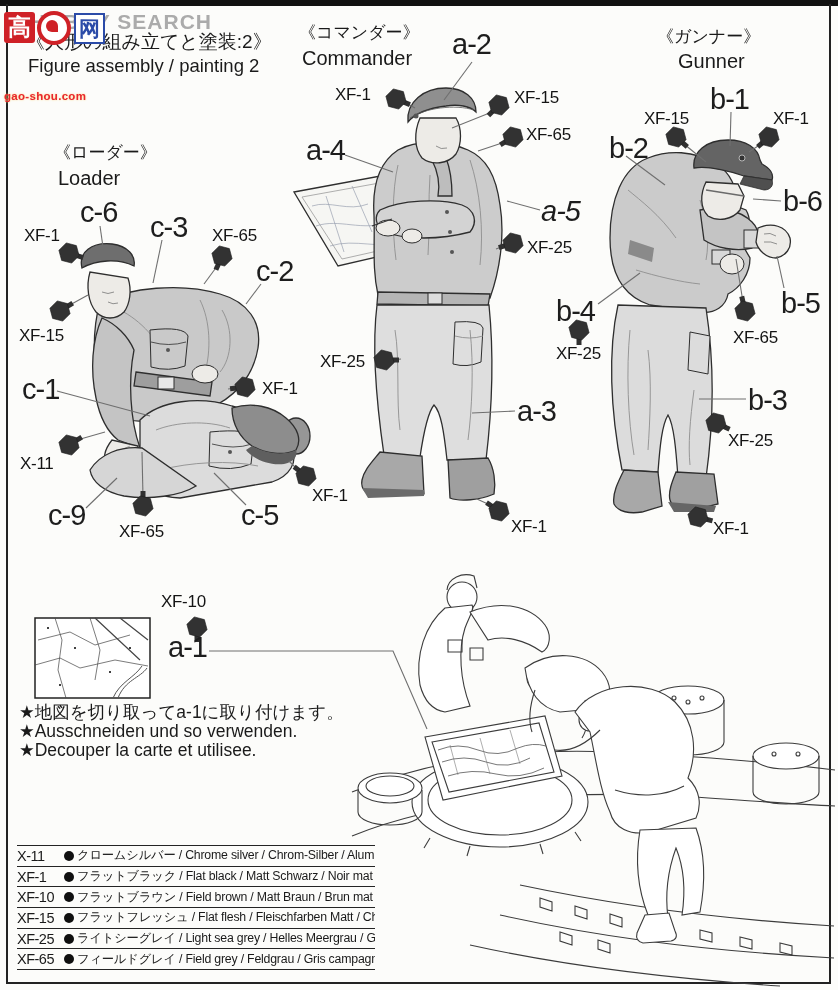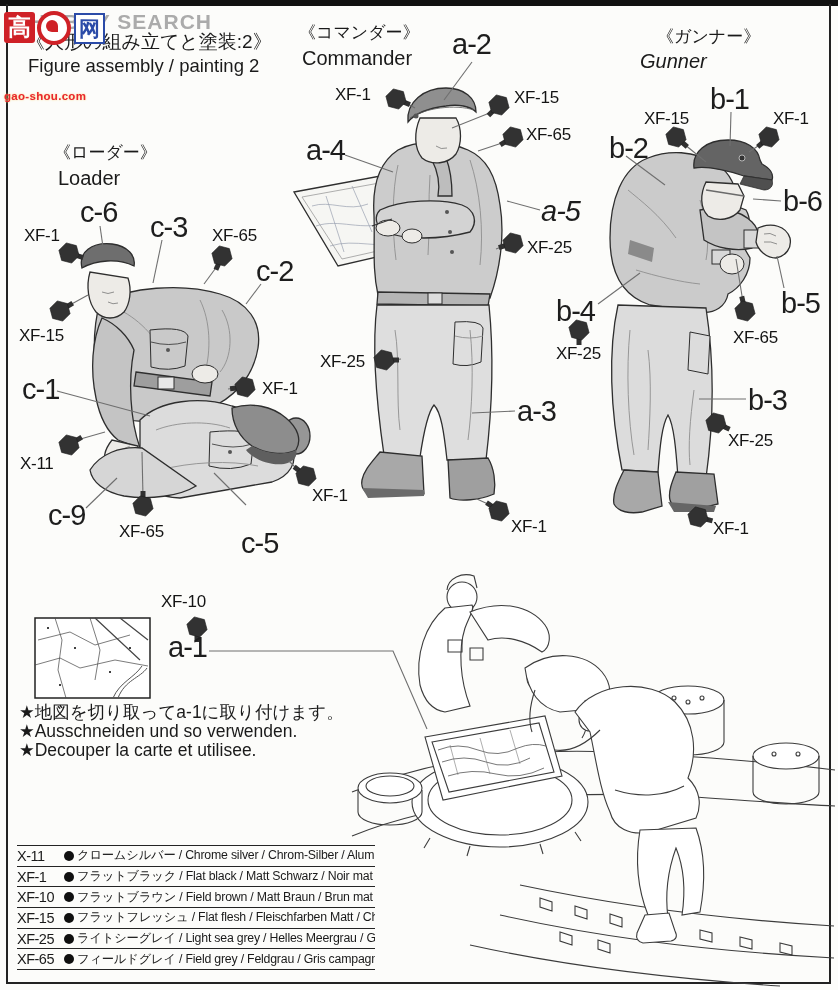--- a/index.html
+++ b/index.html
@@ -279,21 +279,21 @@
     <div class="wm-sq2">网</div>
     <div class="wm-url">gao-shou.com</div>
   </div>
 
   <div class="main-title-jp">《人形の組み立てと塗装:2》</div>
   <div class="main-title-en">Figure assembly / painting 2</div>
 
   <div class="sec-jp" style="left:299px;top:21px;">《コマンダー》</div>
   <div class="sec-en" style="left:302px;top:47px;">Commander</div>
   <div class="sec-jp" style="left:657px;top:25px;">《ガンナー》</div>
-  <div class="sec-en" style="left:640px;top:50px;font-style:italic;">Gunner</div>
+  <div class="sec-en" style="left:678px;top:50px;">Gunner</div>
   <div class="sec-jp" style="left:54px;top:141px;">《ローダー》</div>
   <div class="sec-en" style="left:58px;top:167px;">Loader</div>
 
   <div id="callout-layer"></div>
 
   <div class="notes">
     <div class="note-line">★地図を切り取ってa-1に取り付けます。</div>
     <div class="note-line">★Ausschneiden und so verwenden.</div>
     <div class="note-line">★Decouper la carte et utilisee.</div>
   </div>
@@ -340,21 +340,21 @@
     <div class="part-label" style="left: 594px; top: 132px; margin-left: 15px;">b-2</div>
     <div class="part-label" style="left: 783px; top: 185px;">b-6</div>
     <div class="part-label" style="left: 781px; top: 287px;">b-5</div>
     <div class="part-label" style="left: 556px; top: 295px;">b-4</div>
     <div class="part-label" style="left: 748px; top: 384px;">b-3</div>
     <div class="part-label" style="left: 80px; top: 196px;">c-6</div>
     <div class="part-label" style="left: 150px; top: 211px;">c-3</div>
     <div class="part-label" style="left: 256px; top: 255px;">c-2</div>
     <div class="part-label" style="left: 22px; top: 373px;">c-1</div>
     <div class="part-label" style="left: 48px; top: 499px;">c-9</div>
-    <div class="part-label" style="left: 241px; top: 499px; margin-top: 28px;">c-5</div>
+    <div class="part-label" style="left: 241px; top: 499px;">c-5</div>
     <div class="paint-label" style="left: 335px; top: 85px;">XF-1</div>
     <div class="paint-label" style="left: 514px; top: 88px;">XF-15</div>
     <div class="paint-label" style="left: 526px; top: 125px;">XF-65</div>
     <div class="paint-label" style="left: 527px; top: 238px;">XF-25</div>
     <div class="paint-label" style="left: 320px; top: 352px;">XF-25</div>
     <div class="paint-label" style="left: 511px; top: 517px;">XF-1</div>
     <div class="paint-label" style="left: 644px; top: 109px;">XF-15</div>
     <div class="paint-label" style="left: 773px; top: 109px;">XF-1</div>
     <div class="paint-label" style="left: 556px; top: 344px;">XF-25</div>
     <div class="paint-label" style="left: 733px; top: 328px;">XF-65</div>

